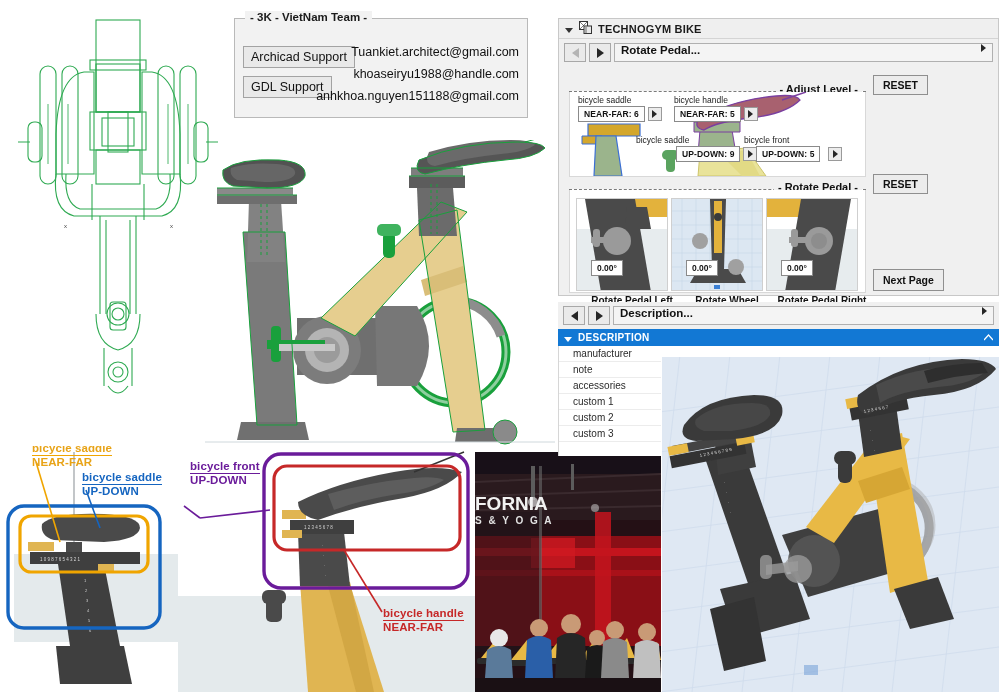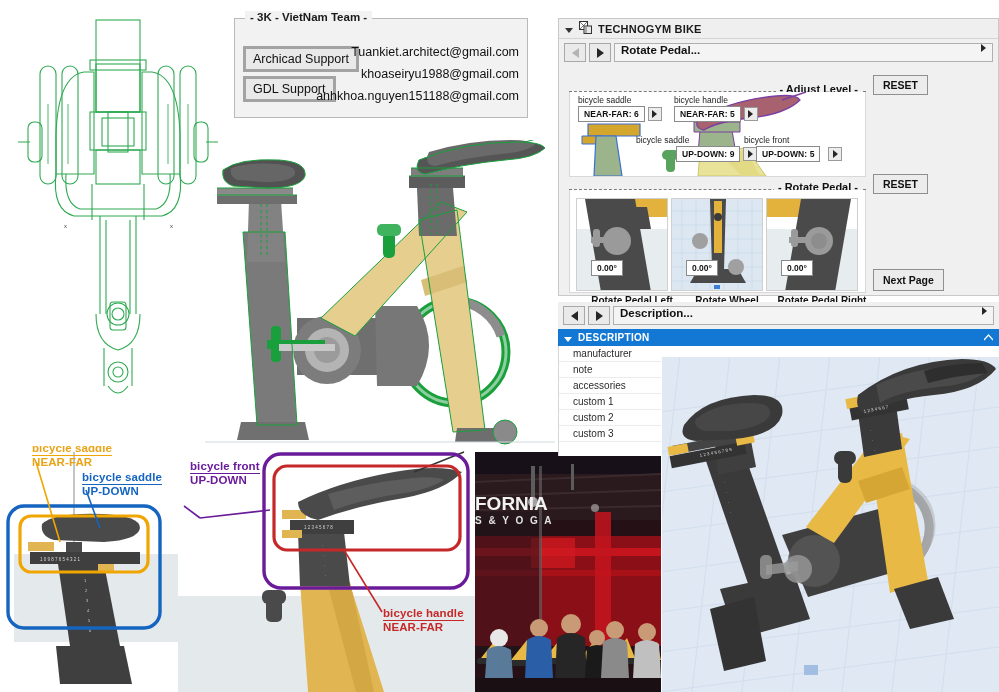--- a/index.html
+++ b/index.html
@@ -19,21 +19,21 @@
 
   .contact-box {
     position:absolute; left:234px; top:18px; width:294px; height:100px;
     border:1px solid #b9b9b9; background:#f2f2f2;
   }
   .contact-title {
     position:absolute; left:10px; top:-8px; background:#f2f2f2; padding:0 5px;
     font-size:11.5px; font-weight:bold; color:#1a1a1a; white-space:nowrap;
   }
   .contact-btn {
-    position:absolute; background:#e9e9e9; border:3px solid #a3a3a3;
+    position:absolute; background:#e9e9e9; border:1px solid #a3a3a3;
     font-size:12.5px; color:#111; padding:3px 7px; font-weight:normal;
     font-family:"Liberation Sans", sans-serif;
   }
   .cbtn1 { left:8px; top:27px; }
   .cbtn2 { left:8px; top:57px; }
   .email { position:absolute; right:8px; font-size:12.5px; color:#111; white-space:nowrap; }
   .em1 { top:26px; }
   .em2 { top:48px; }
   .em3 { top:70px; }
 
@@ -193,21 +193,21 @@
         <text x="46" y="214">x</text>
           <text x="152" y="214">x</text>
       </g>
     </svg>
 
     <div class="contact-box">
       <div class="contact-title">- 3K - VietNam Team -</div>
       <div class="contact-btn cbtn1">Archicad Support</div>
       <div class="contact-btn cbtn2">GDL Support</div>
       <div class="email em1">Tuankiet.architect@gmail.com</div>
-      <div class="email em2">khoaseiryu1988@gmail.com</div>
+      <div class="email em2">khoaseiryu1988@handle.com</div>
       <div class="email em3">anhkhoa.nguyen151188@gmail.com</div>
     </div>
 
     <svg class="bike-side" viewBox="0 0 350 305">
 
       <circle cx="250" cy="212" r="51" fill="none" stroke="#19a03c" stroke-width="9"></circle>
       <circle cx="250" cy="212" r="51" fill="none" stroke="#8fcf9f" stroke-width="3"></circle>
       <path d="M250 161 A51 51 0 0 1 296 196" fill="none" stroke="#8d8d8d" stroke-width="9"></path>
 
       <path d="M38 92 L80 92 L92 285 L52 285 Z" fill="#7a7a7a"></path>

